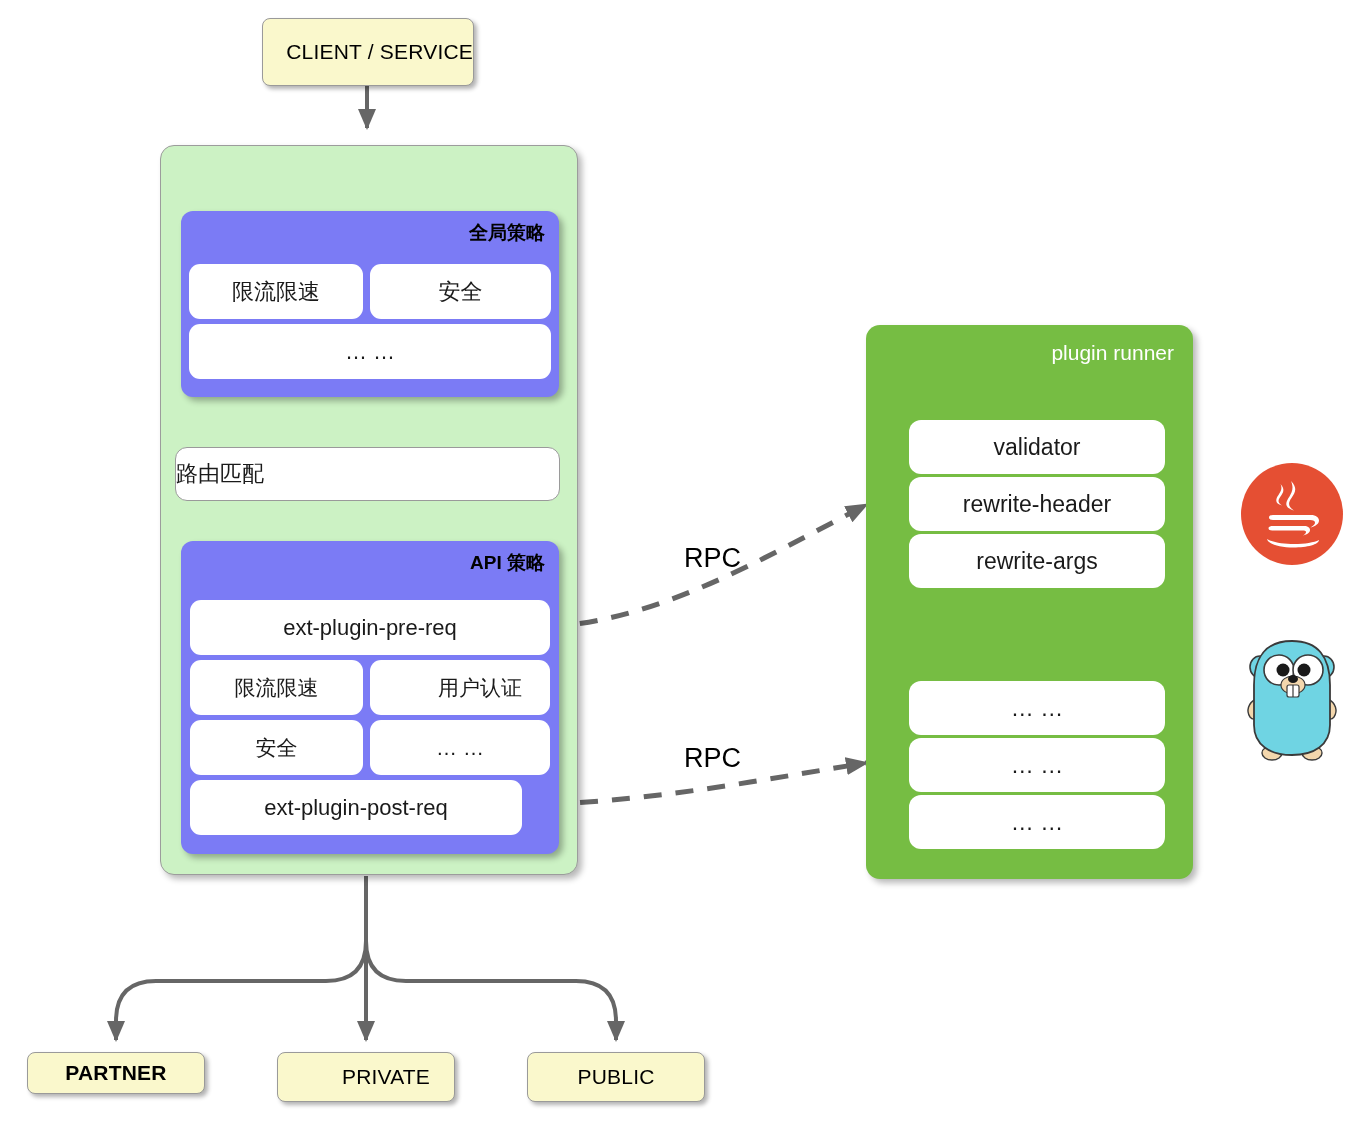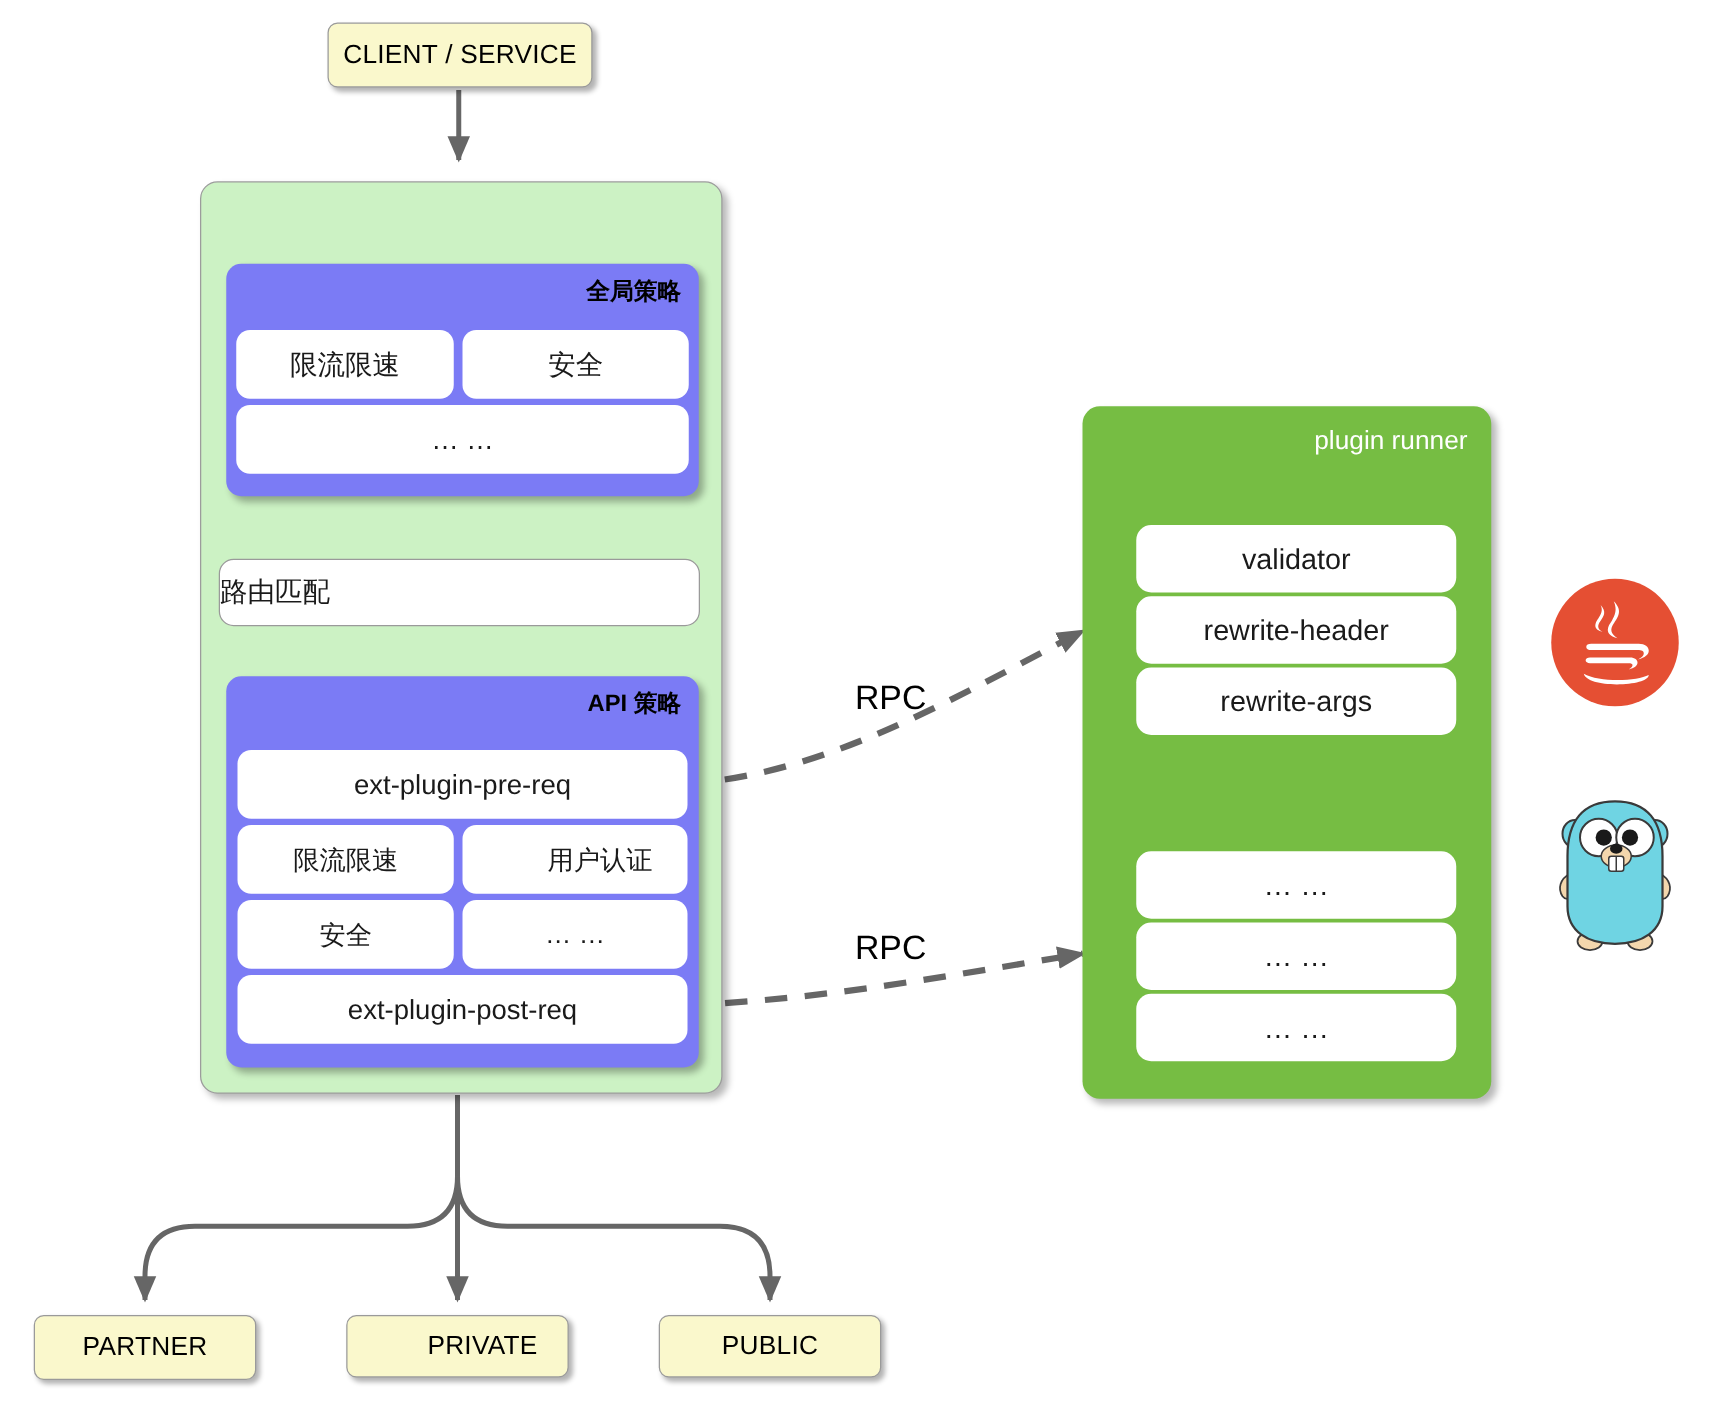--- a/index.html
+++ b/index.html
@@ -183,21 +183,21 @@
       <path d="M909,430 Q893,430 893,448 L893,490 Q893,505 881,505
                Q893,505 893,520 L893,562 Q893,580 909,580" stroke="#1F5461" stroke-width="6" fill="none" stroke-linecap="round" stroke-linejoin="round"></path>
     </g>
 
     <g>
       <path d="M909,690 Q893,690 893,708 L893,748 Q893,763 881,763
                Q893,763 893,778 L893,820 Q893,838 909,838" stroke="#1F5461" stroke-width="6" fill="none" stroke-linecap="round" stroke-linejoin="round"></path>
     </g>
   </svg>
 
-  <div class="node yellow-box" style="left:262px; top:18px; width:212px; height:52px;">
+  <div class="node yellow-box" style="left:262px; top:18px; width:212px; height:68px;justify-content:flex-end;">
     <span>CLIENT / SERVICE</span>
   </div>
 
   <div class="gateway-panel" style="left:160px; top:145px; width:418px; height:730px;"></div>
 
   <div class="policy-group" style="left:181px; top:211px; width:378px; height:186px;">
     <div class="policy-title">全局策略</div>
   </div>
   <div class="white-cell" style="left:189px; top:264px; width:174px; height:55px;">
     <span>限流限速</span>
@@ -224,21 +224,21 @@
   </div>
   <div class="white-cell small" style="left:370px; top:660px; width:180px; height:55px;padding-left:40px;">
     <span>用户认证</span>
   </div>
   <div class="white-cell small" style="left:190px; top:720px; width:173px; height:55px;">
     <span>安全</span>
   </div>
   <div class="white-cell small" style="left:370px; top:720px; width:180px; height:55px;">
     <span>… …</span>
   </div>
-  <div class="white-cell" style="left:190px; top:780px; width:360px; height:55px;">
+  <div class="white-cell" style="left:190px; top:780px; width:332px; height:55px;">
     <span>ext-plugin-post-req</span>
   </div>
 
   <div class="runner-panel" style="left:866px; top:325px; width:327px; height:554px;"></div>
   <div class="runner-title" style="left:866px; top:325px; width:328px; height:40px; position:absolute;">
     <span style="position:absolute; right:20px; top:16px; color:#ffffff; font-size:21px; white-space:nowrap;">plugin runner</span>
   </div>
 
   <div class="runner-cell" style="left:909px; top:420px; width:256px; height:54px;">
     <span>validator</span>
@@ -308,21 +308,21 @@
       <circle cx="60" cy="33" r="6.5" fill="#1a1a1a"></circle>
 
       <ellipse cx="49" cy="48" rx="12" ry="9" fill="#F3D7AD" stroke="#3a3a3a" stroke-width="1.2"></ellipse>
       <ellipse cx="49" cy="42" rx="5" ry="4" fill="#1a1a1a"></ellipse>
 
       <rect x="43" y="48" width="12" height="12" rx="2" fill="#ffffff" stroke="#3a3a3a" stroke-width="1.2"></rect>
       <line x1="49" y1="48" x2="49" y2="60" stroke="#3a3a3a" stroke-width="1.2"></line>
     </svg>
   </div>
 
-  <div class="node yellow-box" style="left:27px; top:1052px; width:178px; height:52px;">
+  <div class="node yellow-box" style="left:27px; top:1052px; width:178px; height:42px;font-weight:bold;">
     <span>PARTNER</span>
   </div>
   <div class="node yellow-box" style="left:277px; top:1052px; width:178px; height:50px;padding-left:40px;">
     <span>PRIVATE</span>
   </div>
   <div class="node yellow-box" style="left:527px; top:1052px; width:178px; height:50px;">
     <span>PUBLIC</span>
   </div>
 
 </div>

